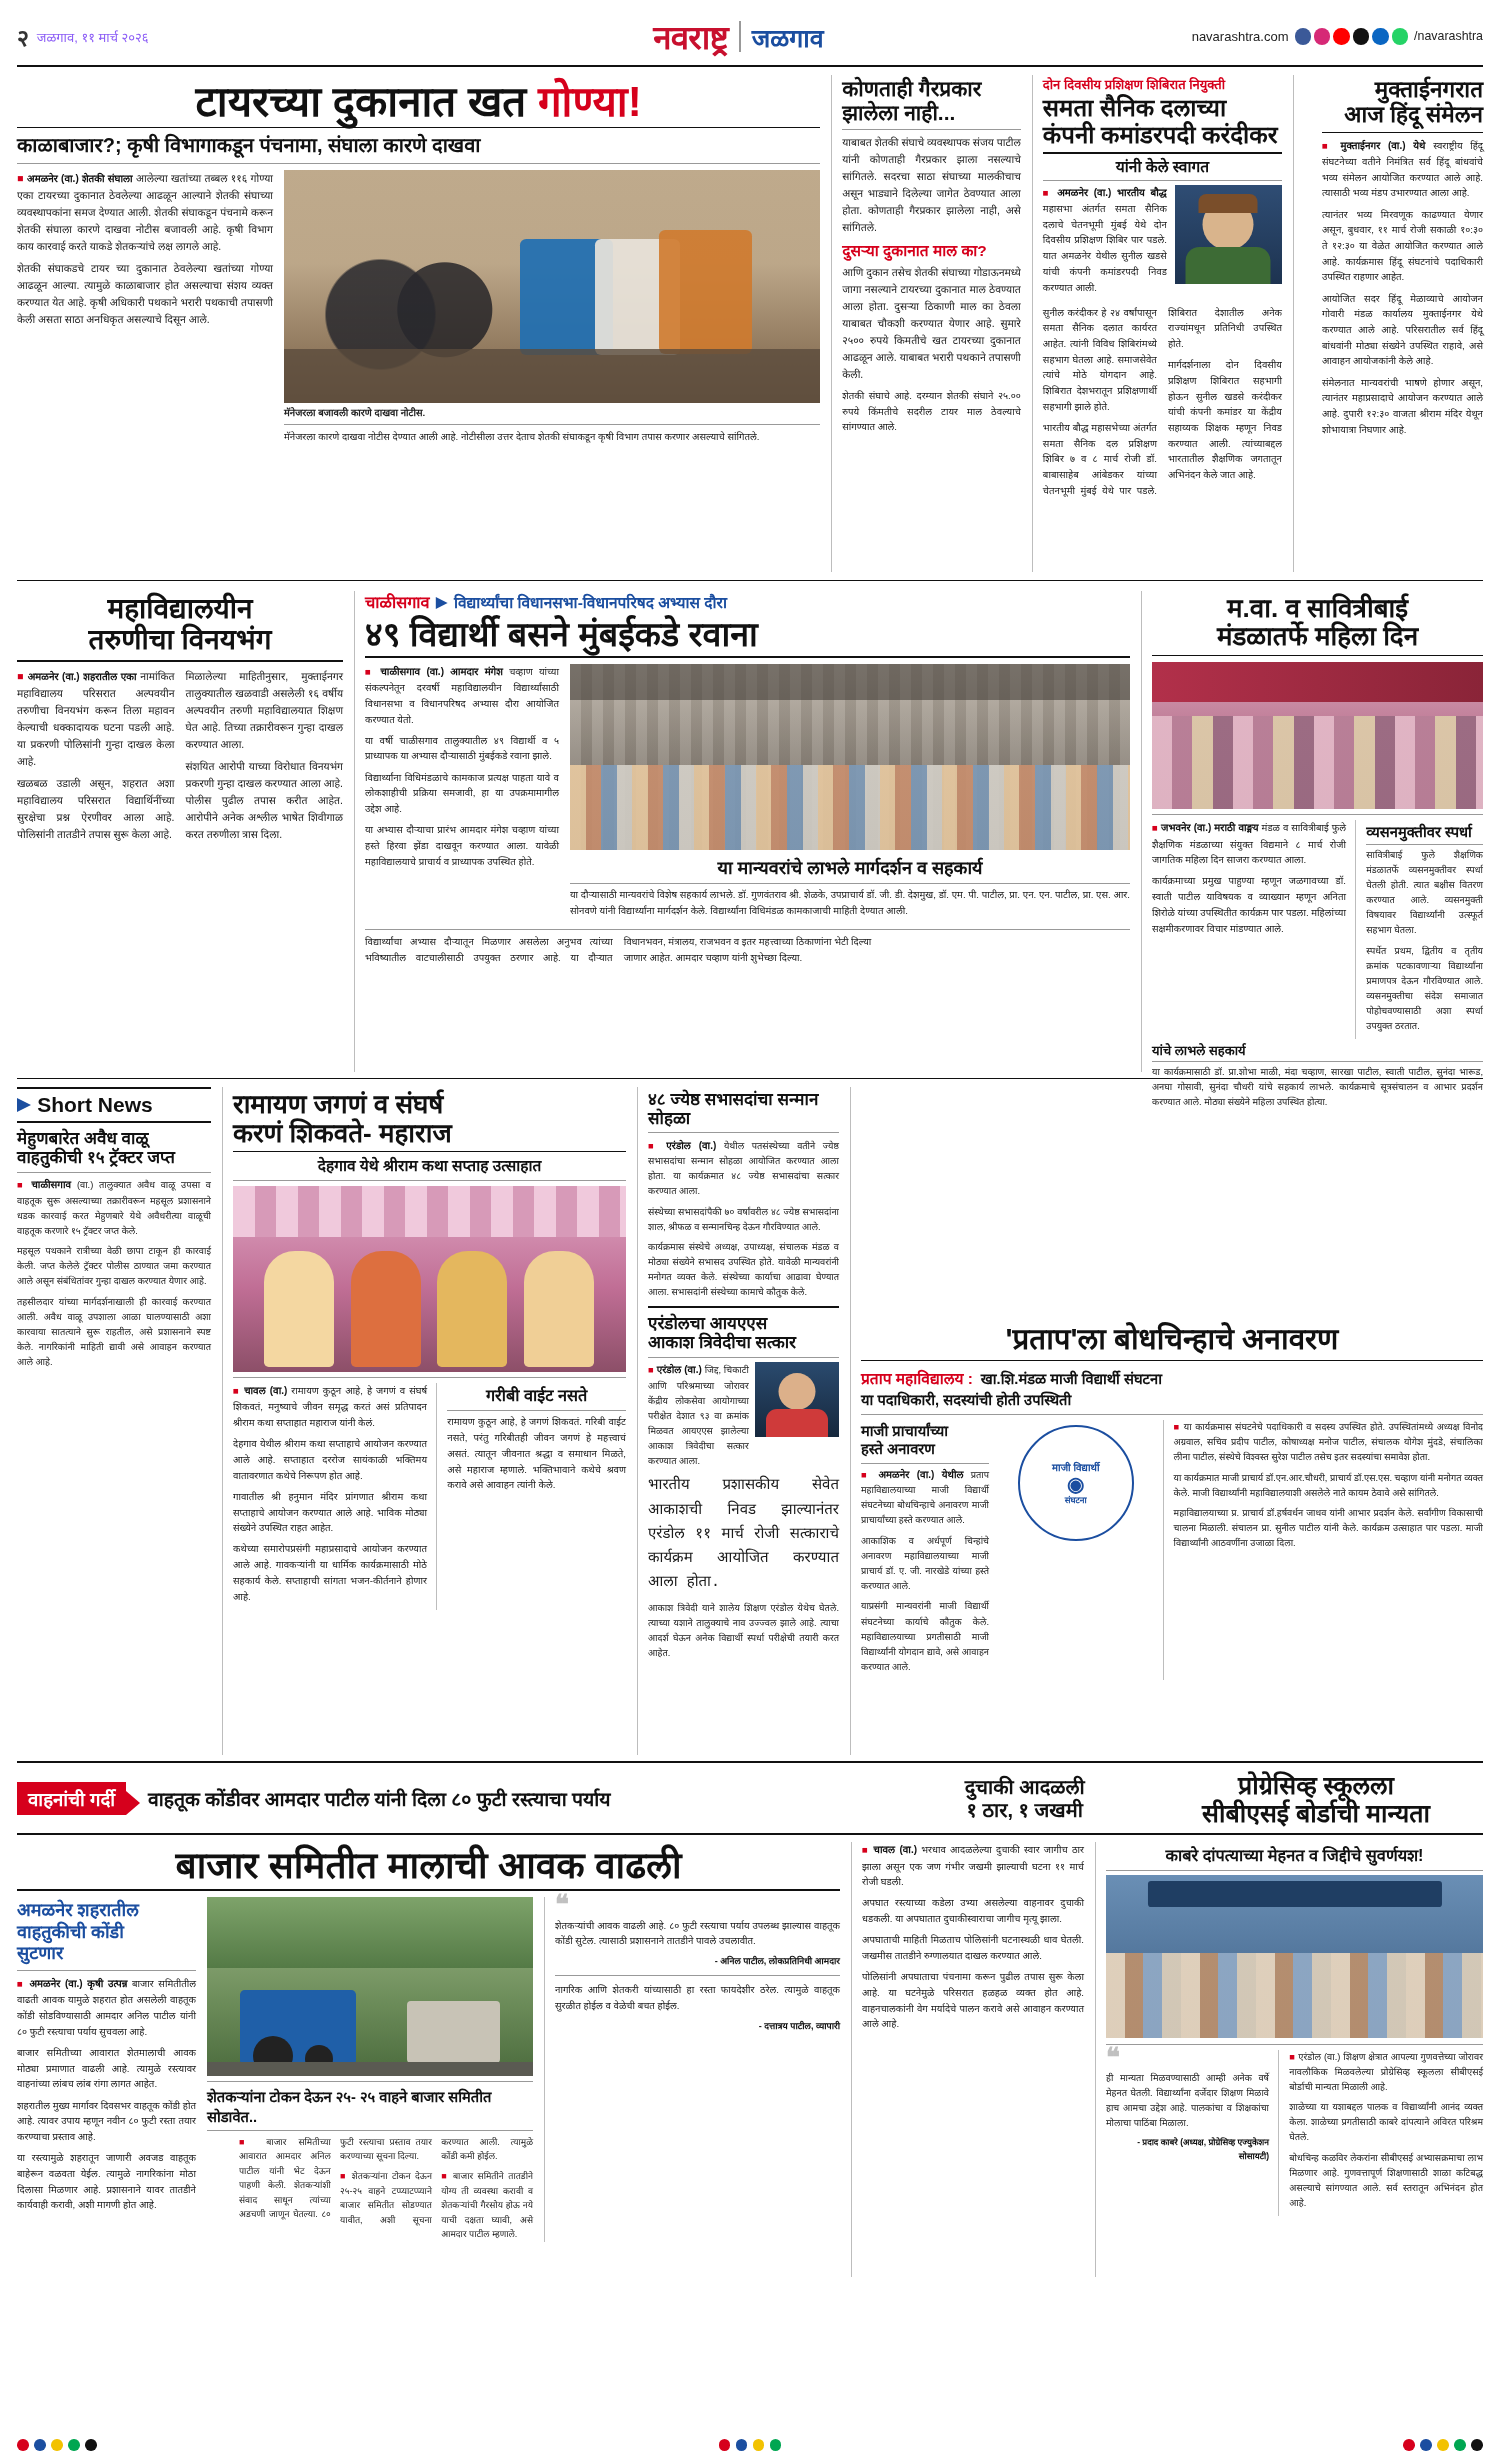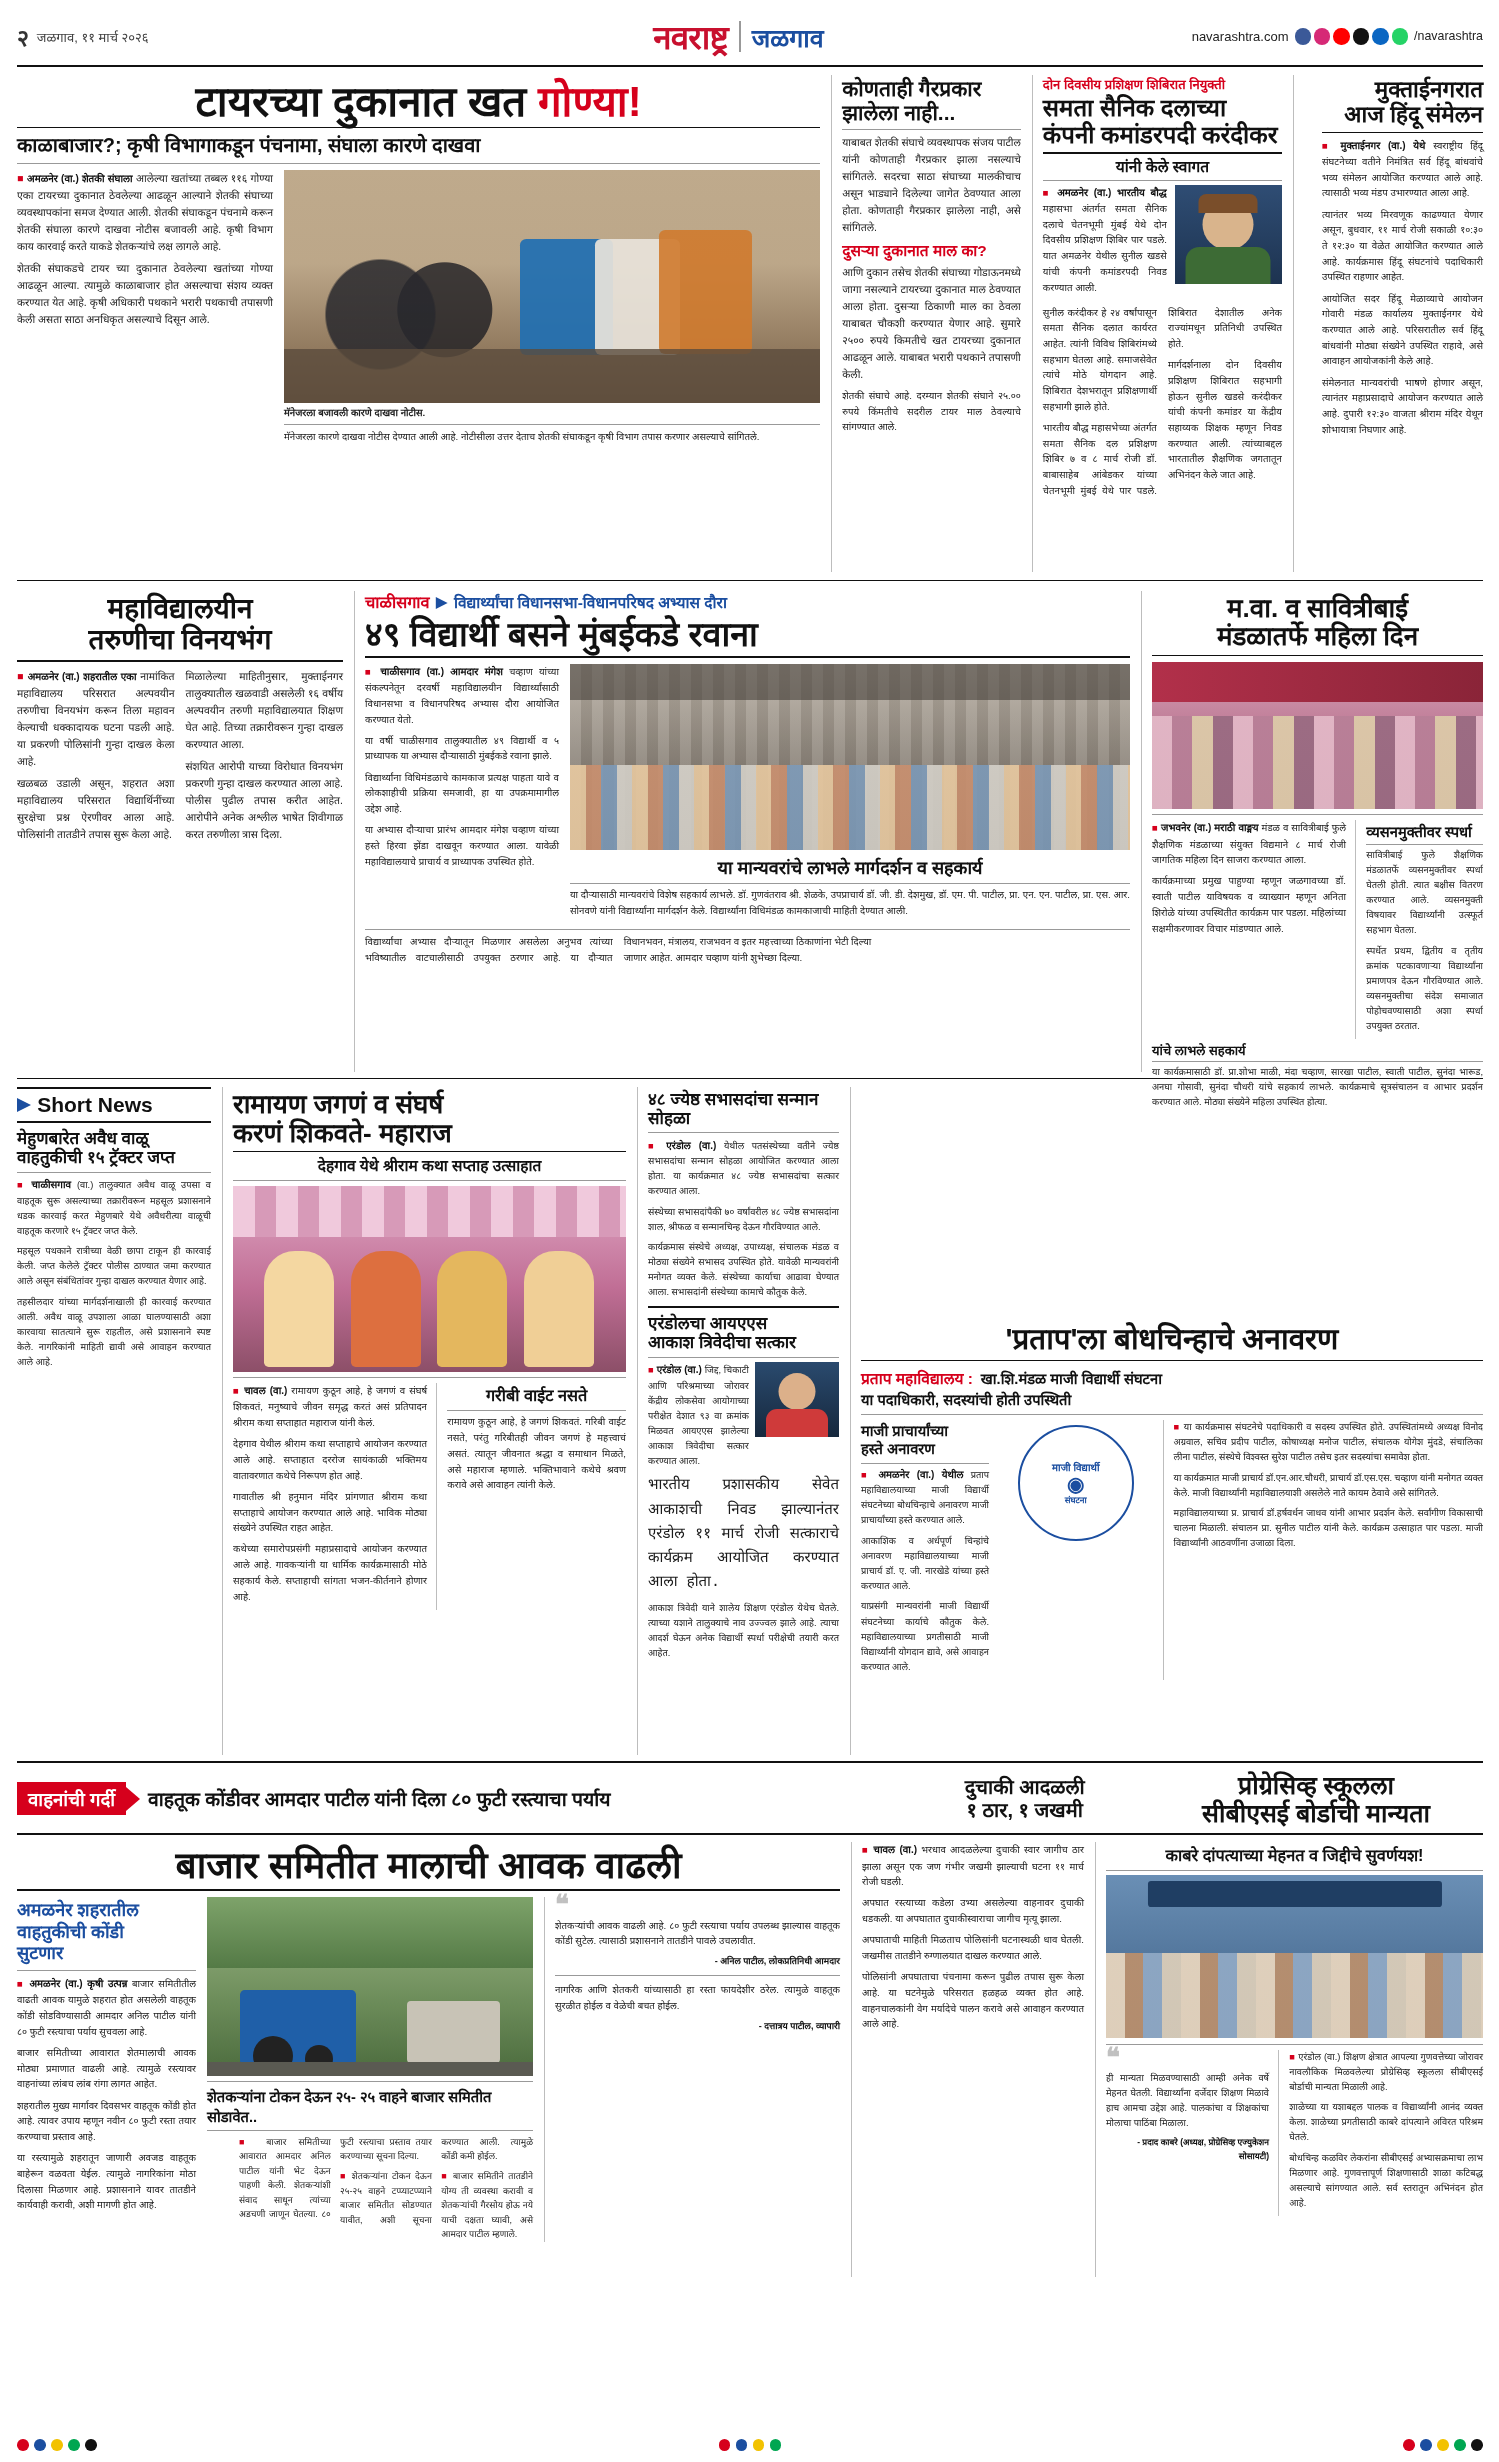--- a/index.html
+++ b/index.html
@@ -12,21 +12,21 @@
     position:relative;
     overflow:hidden;
   }
   .page { width:1500px; height:2462px; padding:14px 17px; position:relative; }
 
   
   .masthead { display:flex; align-items:center; justify-content:space-between;
               border-bottom:2.3px solid #111; padding-bottom:6.2px; }
   .mh-left { display:flex; align-items:center; gap:7.8px; width:311px; }
   .pageno { font-size:23px; font-weight:bold; color:#333; }
-  .mh-date { font-size:13px; color:#404040; }
+  .mh-date { font-size:13px; color:#8b5cf6; }
   .mh-center { display:flex; align-items:center; gap:11px; }
   .logo-main { font-size:33px; font-weight:bold; color:#c8102e; letter-spacing:-0.8px; }
   .logo-div { width:1.6px; height:31px; background:#999; }
   .logo-edition { font-size:25px; font-weight:bold; color:#1b4ea0; }
   .mh-right { display:flex; align-items:center; gap:6.2px; width:334px; justify-content:flex-end; }
   .site { font-size:13px; color:#222; }
   .social { display:flex; gap:3.1px; }
   .sico { width:16.3px; height:16.3px; border-radius:50%; display:inline-block; }
   .handle { font-size:12.4px; color:#222; }
 
@@ -379,21 +379,21 @@
           <p class="body" style="font-size:9.3px;">या कार्यक्रमात माजी प्राचार्य डॉ.एन.आर.चौधरी, प्राचार्य डॉ.एस.एस. चव्हाण यांनी मनोगत व्यक्त केले. माजी विद्यार्थ्यांनी महाविद्यालयाशी असलेले नाते कायम ठेवावे असे सांगितले.</p>
           <p class="body" style="font-size:9.3px;">महाविद्यालयाच्या प्र. प्राचार्य डॉ.हर्षवर्धन जाधव यांनी आभार प्रदर्शन केले. सर्वांगीण विकासाची चालना मिळाली. संचालन प्रा. सुनील पाटील यांनी केले. कार्यक्रम उत्साहात पार पडला. माजी विद्यार्थ्यांनी आठवणींना उजाळा दिला.</p>
         </div>
       </div>
     </div>
   </div>
 
   <div class="rule" style="margin:6.2px 0 7.8px;"></div>
 
   <div class="row" style="align-items:center; gap:7.8px;">
-    <div style="display:flex;align-items:center;">
+    <div style="display:flex;align-items:flex-end;">
       <span class="band band-red">वाहनांची गर्दी</span>
       <span style="display:inline-block;width:0;height:0;border-left:14px solid #d6001c;border-top:12.4px solid transparent;border-bottom:12.4px solid transparent;"></span>
     </div>
     <div style="flex:1;font-size:19.4px;font-weight:bold;">वाहतूक कोंडीवर आमदार पाटील यांनी दिला ८० फुटी रस्त्याचा पर्याय</div>
     <div style="width:233px;text-align:center;font-size:20px;font-weight:bold;line-height:1.12;">
       <span>दुचाकी आदळली</span><br><span>१ ठार, १ जखमी</span>
     </div>
     <div style="width:334px;text-align:center;font-size:25px;font-weight:bold;line-height:1.12;">
       <span>प्रोग्रेसिव्ह स्कूलला</span><br><span>सीबीएसई बोर्डाची मान्यता</span>
     </div>

